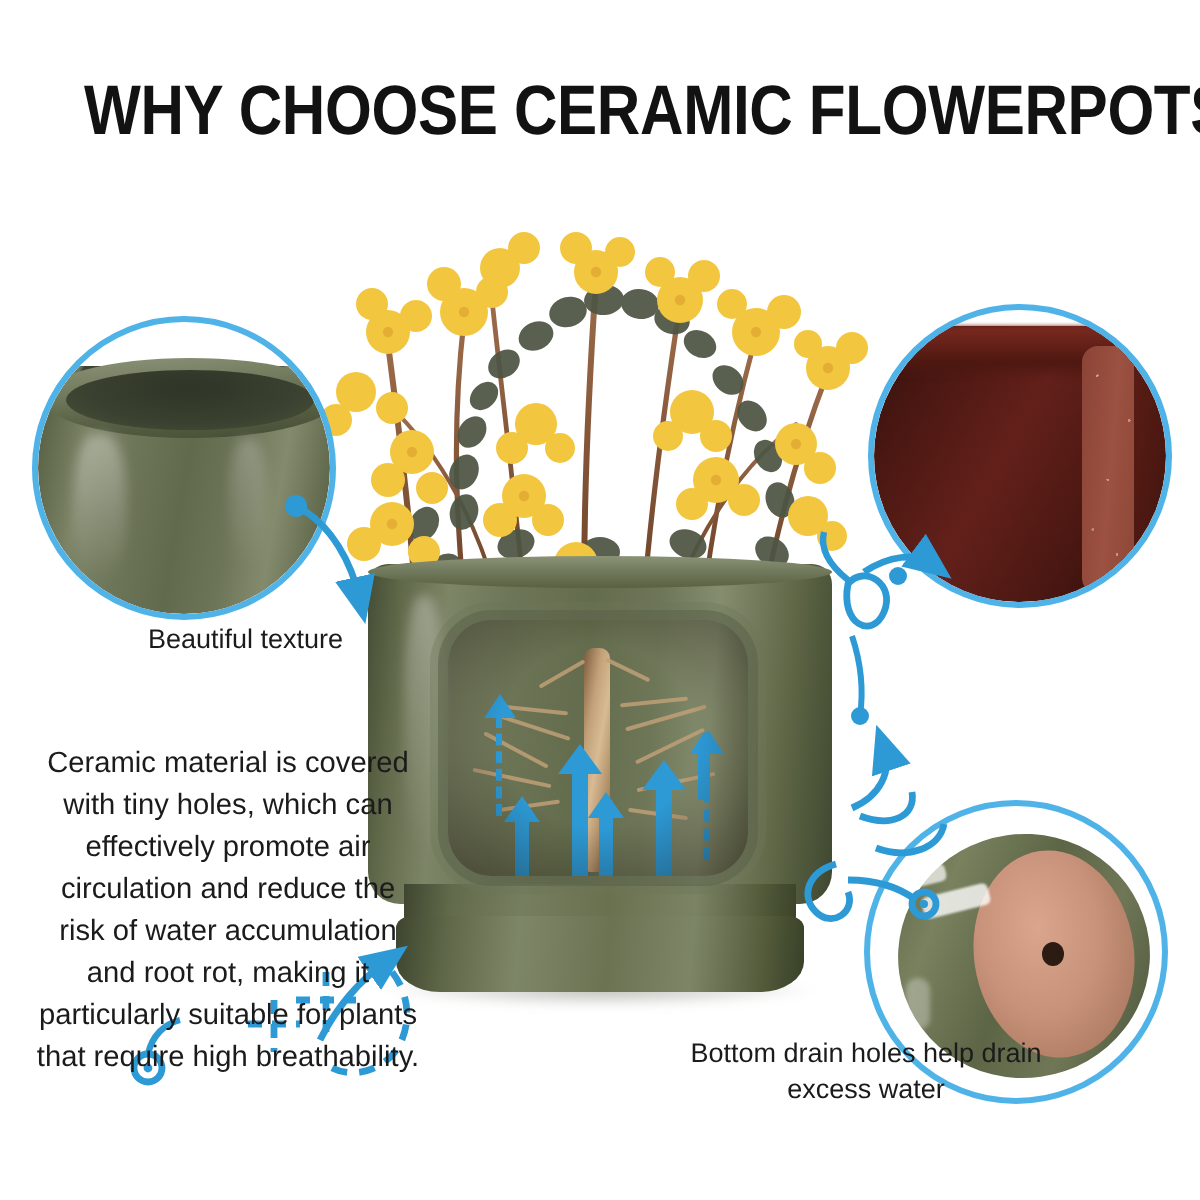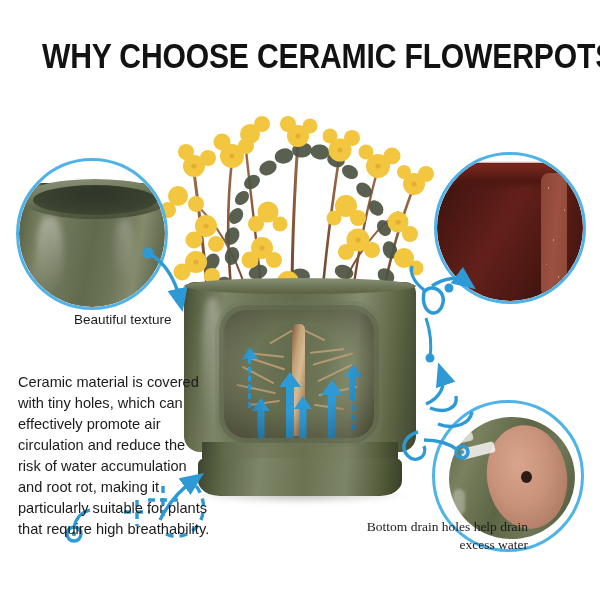--- a/index.html
+++ b/index.html
@@ -11,23 +11,23 @@
     position:absolute;left:0;top:36px;width:600px;text-align:center;
     font-family:"Liberation Sans Narrow","Liberation Sans",sans-serif;
     font-weight:700;font-size:35px;letter-spacing:-0.2px;color:#121212;
     transform:scaleX(0.86);transform-origin:center center;white-space:nowrap;
   }
 
   
   .cap{position:absolute;color:#1b1b1b;font-size:13.5px;line-height:1.33;margin-left:38px;}
   .cap-left{left:36px;top:311px;width:190px;text-align:left;}
   .cap-right{left:476px;top:311px;width:124px;text-align:left;}
-  .cap-bottom{left:300px;top:518px;width:190px;text-align:right;line-height:1.35;font-family:Liberation Serif, serif;}
+  .cap-bottom{left:300px;top:518px;width:190px;text-align:center;line-height:1.35;}
   .para{position:absolute;left:18px;top:372px;width:192px;color:#1b1b1b;
-        font-size:14.6px;line-height:1.44;text-align:left;}
+        font-size:14.6px;line-height:1.44;text-align:center;}
 
   
   .circ{position:absolute;border-radius:50%;overflow:hidden;
         box-sizing:border-box;border:3px solid #4fb3e8;background:#fff;}
   .circ .inner{position:absolute;inset:0;border-radius:50%;overflow:hidden;}
 
   
   #c-tl{left:16px;top:158px;width:152px;height:152px;}
   #c-tl .pot{
     position:absolute;left:-6px;top:22px;width:164px;height:126px;

